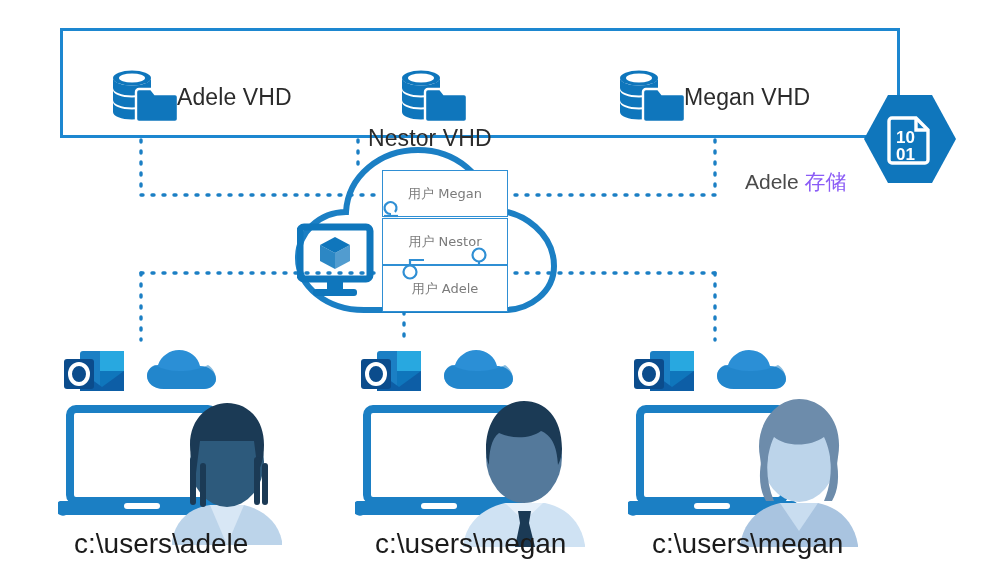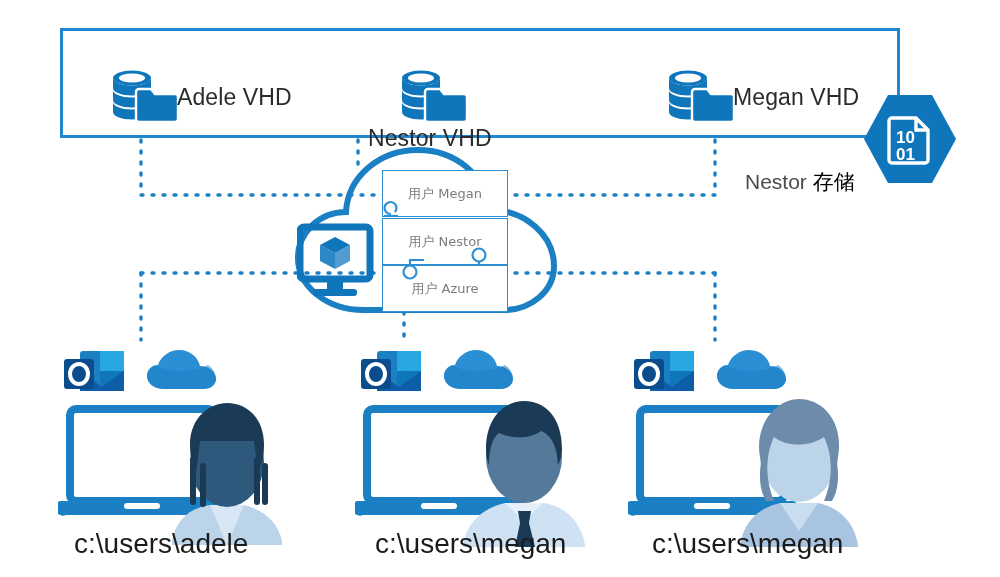--- a/index.html
+++ b/index.html
@@ -44,21 +44,21 @@
   }
 
   
   #azure-hex { left: 862px; top: 93px; width: 96px; height: 92px; }
   #azure-storage-label {
     left: 745px; top: 168px;
     font-size: 21px;
     color: #4a4a4a;
     white-space: nowrap;
   }
-  #azure-storage-label .cn { color: #000000; margin-top: 36px; }
+  #azure-storage-label .cn { color: #8b5cf6; margin-top: 36px; }
 
   
   #cloud-layer { left: 268px; top: 140px; width: 360px; height: 190px; }
   #vm-icon { left: 297px; top: 223px; width: 82px; height: 78px; }
 
   .user-card {
     position: absolute;
     left: 382px;
     width: 126px;
     height: 47px;
@@ -134,21 +134,21 @@
             <path d="M8 9v10c0 4.2 8.5 7.5 19 7.5S46 23.2 46 19V9c0 4.2-8.5 7.5-19 7.5S8 13.2 8 9z"></path>
             <path d="M8 21v10c0 4.2 8.5 7.5 19 7.5S46 35.2 46 31V21c0 4.2-8.5 7.5-19 7.5S8 25.2 8 21z"></path>
             <path d="M8 33v10c0 4.2 8.5 7.5 19 7.5S46 47.2 46 43V33c0 4.2-8.5 7.5-19 7.5S8 37.2 8 33z"></path>
           </g>
           <path d="M34 20h12l4 5h20a3 3 0 013 3v22a3 3 0 01-3 3H34a3 3 0 01-3-3V23a3 3 0 013-3z" fill="#0f76bc" stroke="#ffffff" stroke-width="2.4"></path>
         </svg>
       </span>
       <span class="vhd-label">Nestor VHD</span>
     </div>
 
-    <div class="vhd-item" style="left:598px;justify-content:center;">
+    <div class="vhd-item" style="left:549px;justify-content:center;">
       <span>
         <svg width="72" height="56" viewBox="0 0 72 56">
           <g fill="#0f76bc">
             <ellipse cx="27" cy="9" rx="19" ry="7.5" fill="#0f76bc"></ellipse>
             <ellipse cx="27" cy="9" rx="13" ry="4.6" fill="#ffffff"></ellipse>
             <path d="M8 9v10c0 4.2 8.5 7.5 19 7.5S46 23.2 46 19V9c0 4.2-8.5 7.5-19 7.5S8 13.2 8 9z"></path>
             <path d="M8 21v10c0 4.2 8.5 7.5 19 7.5S46 35.2 46 31V21c0 4.2-8.5 7.5-19 7.5S8 25.2 8 21z"></path>
             <path d="M8 33v10c0 4.2 8.5 7.5 19 7.5S46 47.2 46 43V33c0 4.2-8.5 7.5-19 7.5S8 37.2 8 33z"></path>
           </g>
           <path d="M34 20h12l4 5h20a3 3 0 013 3v22a3 3 0 01-3 3H34a3 3 0 01-3-3V23a3 3 0 013-3z" fill="#0f76bc" stroke="#ffffff" stroke-width="2.4"></path>
@@ -162,21 +162,21 @@
     <svg width="96" height="92" viewBox="0 0 96 92">
       <polygon points="26,2 70,2 94,46 70,90 26,90 2,46" fill="#0f76bc"></polygon>
       <path d="M30 25h24l12 12v30a3 3 0 01-3 3H30a3 3 0 01-3-3V28a3 3 0 013-3z" fill="none" stroke="#ffffff" stroke-width="3.4"></path>
       <path d="M54 25v12h12" fill="none" stroke="#ffffff" stroke-width="3.4"></path>
       <text x="34" y="50" font-family="'Liberation Sans',sans-serif" font-size="17" font-weight="bold" fill="#ffffff">10</text>
       <text x="34" y="67" font-family="'Liberation Sans',sans-serif" font-size="17" font-weight="bold" fill="#ffffff">01</text>
     </svg>
   </div>
 
   <div class="abs" id="azure-storage-label">
-    <span>Nestor</span>
+    <span>Adele</span>
     <span class="cn">存储</span>
   </div>
 
   <svg class="abs" id="dots-layer">
     <g stroke="#1b7fc4" stroke-width="3.4" fill="none" stroke-linecap="round" stroke-dasharray="2 9">
 
       <path d="M141 140 L141 195 L380 195"></path>
       <path d="M358 140 L358 172"></path>
       <path d="M715 140 L715 195 L512 195"></path>
 
@@ -222,21 +222,21 @@
 
   <div class="abs user-card" id="card-nestor">
     <span class="txt">用户 Nestor</span>
   </div>
   <svg class="abs loop" style="left:466px; top:244px;" width="26" height="26">
     <circle cx="13" cy="11" r="6.5" fill="none" stroke="#2f8fd4" stroke-width="2.2"></circle>
     <path d="M13 18 v6" stroke="#2f8fd4" stroke-width="2.2"></path>
   </svg>
 
   <div class="abs user-card" id="card-adele">
-    <span class="txt">用户 Azure</span>
+    <span class="txt">用户 Adele</span>
   </div>
   <svg class="abs loop" style="left:398px; top:256px;" width="28" height="26">
     <circle cx="12" cy="16" r="6.5" fill="none" stroke="#2f8fd4" stroke-width="2.2"></circle>
     <path d="M12 9 v-5 h14" fill="none" stroke="#2f8fd4" stroke-width="2.2"></path>
   </svg>
 
   <div class="user-group" id="user-adele-group">
     <svg width="260" height="225" viewBox="0 0 260 225">
 
       <g>

